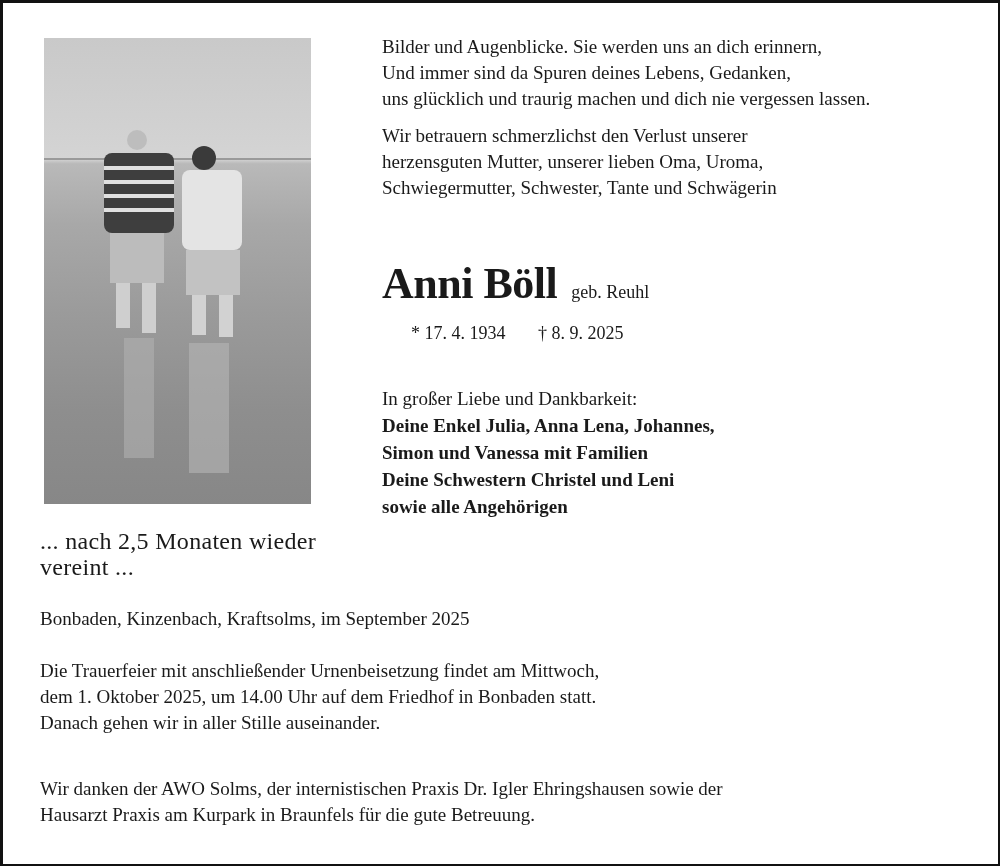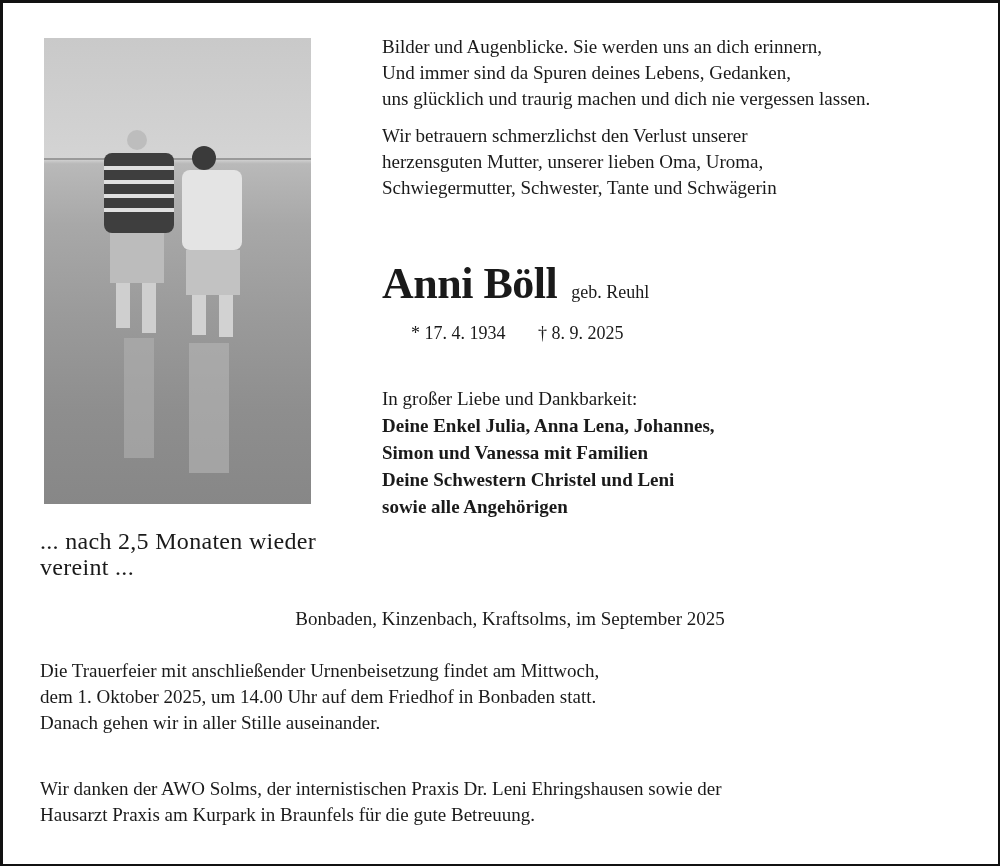--- a/index.html
+++ b/index.html
@@ -18,21 +18,21 @@
   .mourn { top:123px; }
   .name-row { position:absolute; left:382px; top:252px; white-space:nowrap; }
   .name { font-size:44px; font-weight:bold; letter-spacing:-0.5px; line-height:64px; }
   .maiden { font-size:18px; margin-left:10px; }
   .dates { position:absolute; left:366px; top:323px; font-size:18px;margin-left:45px; }
   .dates span { margin-right:28px; }
   .love { top:386px; }
   .family { top:412px; font-weight:bold; }
   .family div { line-height:27px; }
   .bottom { position:absolute; left:40px; width:940px; font-size:19px; line-height:26px; }
-  .place { top:606px;text-align:center; }
+  .place { top:606px; }
   .service { top:658px; }
   .thanks { top:776px; }
 </style>
 </head>
 <body>
 
 <div class="frame"></div>
 
 <div class="photo">
   <div class="horizon"></div>
@@ -97,15 +97,15 @@
 
 <div class="bottom place">Bonbaden, Kinzenbach, Kraftsolms, im September 2025</div>
 
 <div class="bottom service">
   <div>Die Trauerfeier mit anschließender Urnenbeisetzung findet am Mittwoch,</div>
   <div>dem 1. Oktober 2025, um 14.00 Uhr auf dem Friedhof in Bonbaden statt.</div>
   <div>Danach gehen wir in aller Stille auseinander.</div>
 </div>
 
 <div class="bottom thanks">
-  <div>Wir danken der AWO Solms, der internistischen Praxis Dr. Leni Ehringshausen sowie der</div>
+  <div>Wir danken der AWO Solms, der internistischen Praxis Dr. Igler Ehringshausen sowie der</div>
   <div>Hausarzt Praxis am Kurpark in Braunfels für die gute Betreuung.</div>
 </div>
 
 </body></html>

